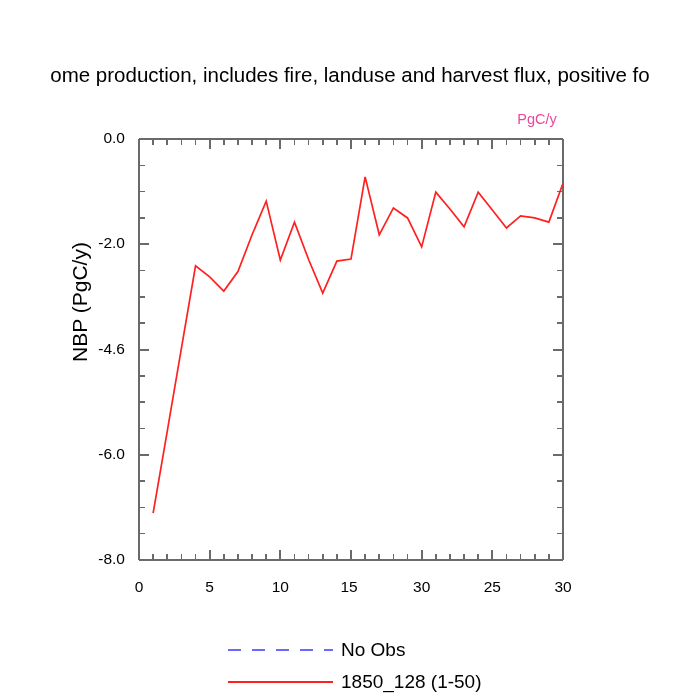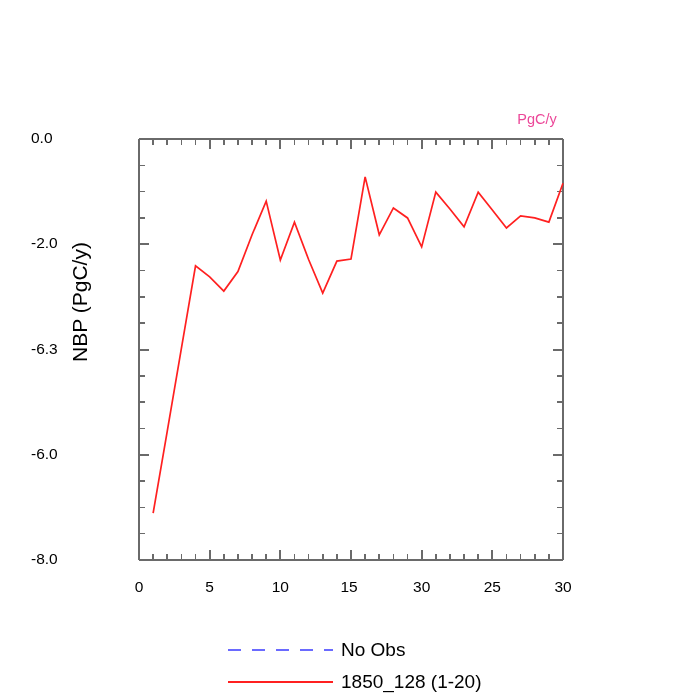--- a/index.html
+++ b/index.html
@@ -56,20 +56,21 @@
     transform-origin: 50% 50%;
     color: #000000;
   }
   .plot-svg {
     position: absolute;
     left: 0;
     top: 0;
   }
   .tick-label-y {
     position: absolute;
+    text-align: right;
     font-size: 15.5px;
     line-height: 16px;
     white-space: nowrap;
     color: #000000;
   }
   .tick-label-x {
     position: absolute;
     text-align: center;
     font-size: 15.5px;
     line-height: 16px;
@@ -101,20 +102,21 @@
     line-height: 20px;
     white-space: nowrap;
     color: #000000;
   }
 </style>
 </head>
 <body>
 
 <div id="root">
 
+  <div class="chart-title">ome production, includes fire, landuse and harvest flux, positive fo</div>
 
   <div class="unit-label">PgC/y</div>
 
   <div class="y-axis-title">NBP  (PgC/y)</div>
 
   <svg class="plot-svg" width="700" height="700">
     <g id="axis-layer">
         <line x1="139" y1="139" x2="563" y2="139" stroke="#6a6a6a" stroke-width="2.2" shape-rendering="crispEdges"></line>
         <line x1="139" y1="560" x2="563" y2="560" stroke="#6a6a6a" stroke-width="2.2" shape-rendering="crispEdges"></line>
         <line x1="139" y1="139" x2="139" y2="560" stroke="#6a6a6a" stroke-width="2.2" shape-rendering="crispEdges"></line>
@@ -217,38 +219,38 @@
         <line x1="548.8666666666667" y1="139" x2="548.8666666666667" y2="145" stroke="#6a6a6a" stroke-width="1.6" shape-rendering="crispEdges"></line>
       </g>
     <g id="series-layer">
         <polyline points="153.13,513.16 167.27,431.07 181.40,348.45 195.53,265.83 209.67,276.88 223.80,291.09 237.93,271.62 252.07,234.78 266.20,201.10 280.33,260.04 294.47,222.15 308.60,259.51 322.73,293.19 336.87,261.09 351.00,258.99 365.13,176.89 379.27,234.78 393.40,207.94 407.53,217.94 421.67,246.88 435.80,192.15 449.93,208.99 464.07,226.88 478.20,192.15 492.33,210.04 506.47,227.94 520.60,215.83 534.73,217.94 548.87,222.15 563.00,183.20" fill="none" stroke="#ff2020" stroke-width="1.7"></polyline>
       </g>
   </svg>
 
   <div id="ytick-layer">
       <div class="tick-label-y" style="left: 31px; top: 130px; width: 94px;">0.0</div>
       <div class="tick-label-y" style="left: 31px; top: 235.25px; width: 94px;">-2.0</div>
-      <div class="tick-label-y" style="left: 31px; top: 340.5px; width: 94px;">-6.3</div>
+      <div class="tick-label-y" style="left: 31px; top: 340.5px; width: 94px;">-4.6</div>
       <div class="tick-label-y" style="left: 31px; top: 445.75px; width: 94px;">-6.0</div>
       <div class="tick-label-y" style="left: 31px; top: 551px; width: 94px;">-8.0</div>
     </div>
   <div id="xtick-layer">
       <div class="tick-label-x" style="left: 99px; top: 579px; width: 80px;">0</div>
       <div class="tick-label-x" style="left: 169.667px; top: 579px; width: 80px;">5</div>
       <div class="tick-label-x" style="left: 240.333px; top: 579px; width: 80px;">10</div>
       <div class="tick-label-x" style="left: 309px; top: 579px; width: 80px;">15</div>
       <div class="tick-label-x" style="left: 381.667px; top: 579px; width: 80px;">30</div>
       <div class="tick-label-x" style="left: 452.333px; top: 579px; width: 80px;">25</div>
       <div class="tick-label-x" style="left: 523px; top: 579px; width: 80px;">30</div>
     </div>
 
   <div class="legend" id="legend-layer">
       <div class="legend-row">
         <div class="legend-swatch" style="background: repeating-linear-gradient(to right, rgb(106, 106, 255) 0px, rgb(106, 106, 255) 13px, rgba(0, 0, 0, 0) 13px, rgba(0, 0, 0, 0) 24px); height: 2px;"></div>
         <div class="legend-text">No Obs</div>
       </div>
       <div class="legend-row">
         <div class="legend-swatch" style="background: rgb(255, 32, 32); height: 1.6px;"></div>
-        <div class="legend-text">1850_128 (1-20)</div>
+        <div class="legend-text">1850_128 (1-50)</div>
       </div>
     </div>
 
 </div>
 
 </body></html>

